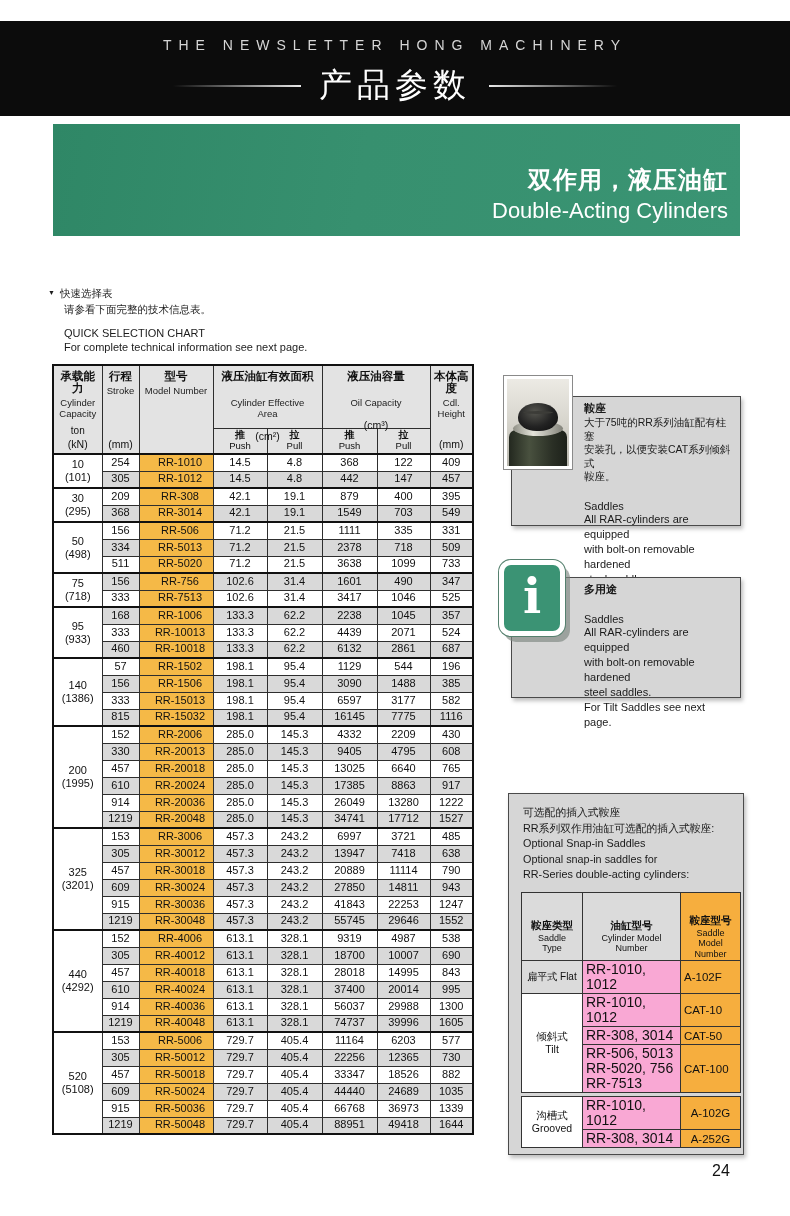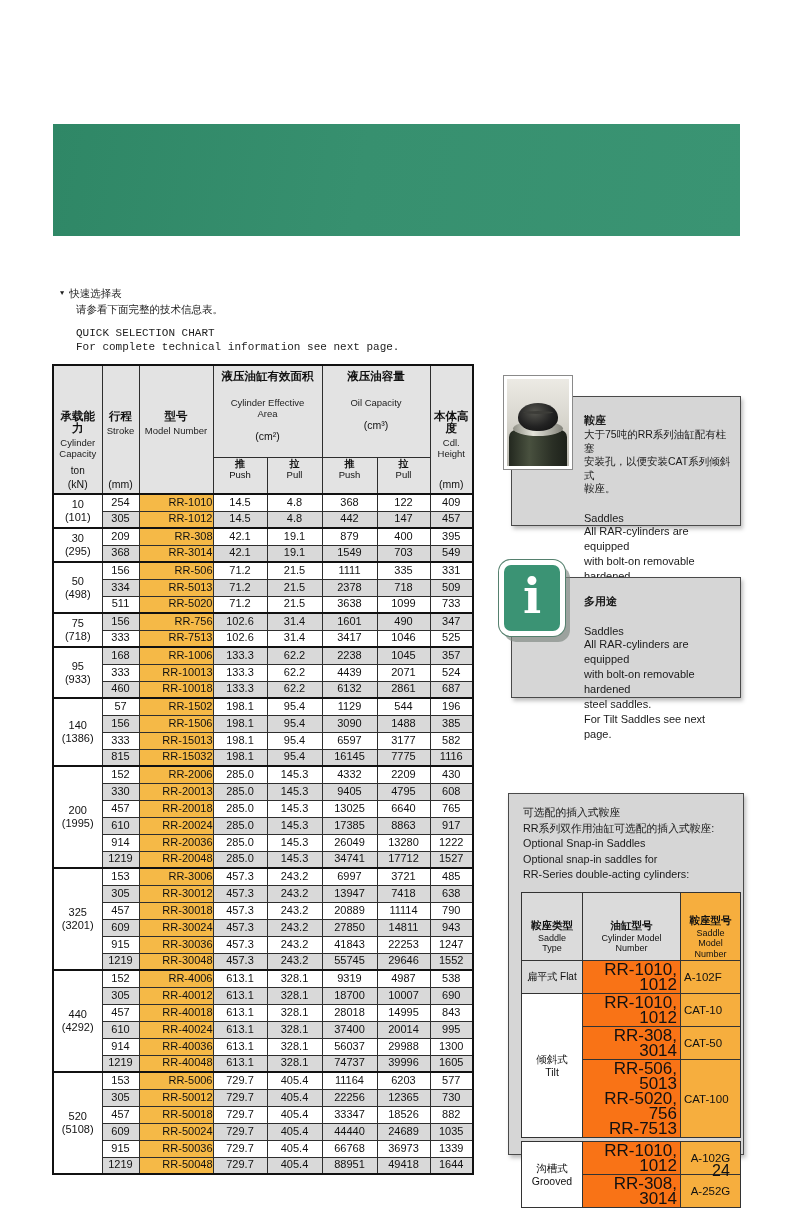--- a/index.html
+++ b/index.html
@@ -17,56 +17,56 @@
 
   
   .banner{position:absolute;left:53px;top:124px;width:687px;height:112px;
     background:linear-gradient(100deg,#2f8766 0%,#37906F 45%,#3a9473 100%);
     display:flex;flex-direction:column;justify-content:flex-end;align-items:flex-end;
     padding:0 12px 12px 0;box-sizing:border-box;color:#fff;}
   .banner .cn{font-size:24px;font-weight:bold;letter-spacing:1px;}
   .banner .en{font-size:22px;margin-top:2px;}
 
   
-  .intro{position:absolute;left:60px;top:287px;font-size:10.5px;color:#1c1c1c;font-family:Liberation Mono, monospace;}
+  .intro{position:absolute;left:48px;top:287px;font-size:10.5px;color:#1c1c1c;}
   .intro .row1{display:flex;gap:5px;align-items:flex-start;}
   .intro .tri{font-size:7px;margin-top:2px;}
   .intro .cn2{margin-left:16px;margin-top:2px;}
   .intro .en{margin-left:16px;margin-top:9px;font-size:11px;line-height:14px;}
 
   
   .spec{position:absolute;left:52px;top:364px;border-collapse:collapse;table-layout:fixed;
     border:2px solid #111;font-size:11px;color:#111;}
   .spec th,.spec td{border:1px solid #2e2e2e;padding:0;line-height:1.05;}
   .spec thead th{background:#E3E3E3;font-weight:normal;vertical-align:top;}
   .spec thead{border-bottom:2px solid #111;}
   .hflex{display:flex;flex-direction:column;align-items:center;height:100%;box-sizing:border-box;padding:4px 1px 3px;}
-  .hflex.tall{height:87px;margin-top:40px;}
+  .hflex.tall{height:87px;}
   .hflex.short{height:62px;gap:12px;}
   .h-cn{font-weight:bold;font-size:11.5px;}
   .h-en{font-size:9.5px;color:#222;margin-top:3px;line-height:11px;}
   .h-ton{font-size:10px;margin-top:7px;}
   .h-unit{font-size:10.5px;margin-top:auto;}
   th.model-h{background:#F5B947;}
   .pp{display:flex;flex-direction:column;align-items:center;padding:1px 0 2px;}
   .pp-cn{font-weight:bold;font-size:10px;}
   .pp-en{font-size:9.5px;}
   .spec tbody tr{height:17px;}
   .spec tbody td{text-align:center;background:#fff;}
   .spec tbody tr.stripe td{background:#D9D9D9;}
   .spec td.cap-cell{background:#fff !important;font-size:11px;line-height:13px;}
-  .spec td.model-cell{background:#F5B947 !important;text-align:right;padding-left:8px;}
+  .spec td.model-cell{background:#F5B947 !important;text-align:center;padding-left:8px;}
   .spec tr.group-start td{border-top:2px solid #111;}
 
   
   .side-box{position:absolute;background:#D6D6D6;border:1px solid #4a4a4a;
     box-shadow:2px 3px 4px rgba(0,0,0,0.25);box-sizing:border-box;}
   .box1{left:511px;top:396px;width:230px;height:130px;}
   .box2{left:511px;top:577px;width:230px;height:121px;}
-  .side-text{margin-left:72px;margin-right:6px;padding-top:16px;color:#1a1a1a;}
+  .side-text{margin-left:72px;margin-right:6px;padding-top:4px;color:#1a1a1a;}
   .side-title-cn{font-weight:bold;font-size:11px;}
   .side-cn{font-size:10.5px;line-height:13.5px;}
   .side-title-en{font-size:11px;margin-top:16px;}
   .side-en{font-size:11px;line-height:15px;}
 
   
   .saddle-photo{position:absolute;left:503px;top:375px;width:70px;height:95px;background:#fff;
     border:1px solid #8a8a8a;box-sizing:border-box;padding:3px;z-index:3;}
   .photo-inner{position:relative;width:100%;height:100%;overflow:hidden;
     background:linear-gradient(180deg,#eceae4 0%,#d9d7cf 45%,#b9b7ae 100%);}
@@ -91,34 +91,44 @@
   .opt-table th,.opt-table td,.std-table th,.std-table td{border:1px solid #333;padding:1px 3px;box-sizing:border-box;}
   .opt-table th{background:#DBDBDB;font-weight:normal;}
   .oth-cn{font-weight:bold;font-size:10.5px;margin-top:20px;}
   .oth-en{font-size:9px;line-height:10.5px;}
   th.saddle-h{background:#F6AE3E;}
   .col-type{width:61px;text-align:center;}
   .col-model{width:98px;text-align:center;}
   .col-saddle{width:60px;text-align:center;}
   td.type-flat{background:#DBDBDB;font-size:10px;text-align:center;}
   td.type-span{background:#fff;font-size:10.5px;text-align:center;line-height:13px;}
-  td.model-cell-s{background:#f97316;text-align:right;font-size:17px;line-height:15px;}
+  td.model-cell-s{background:#f9a8d4;text-align:left;font-size:14px;line-height:15px;}
   td.saddle-cell{background:#F6AE3E;font-size:11.5px;}
   .std-label{margin-top:10px;font-size:11px;line-height:14px;color:#1a1a1a;}
   .std-table{margin-top:3px;}
 
   .page-number{position:absolute;left:712px;top:1162px;font-size:16px;color:#111;}
 </style>
 </head>
 <body>
 
 <div class="page">
 
+  <div class="masthead">
+    <div class="newsletter">THE NEWSLETTER HONG MACHINERY</div>
+    <div class="title-row">
+      <div class="line left"></div>
+      <div class="cn-title">产品参数</div>
+      <div class="line right"></div>
+    </div>
+  </div>
 
   <div class="banner">
+    <div class="cn">双作用，液压油缸</div>
+    <div class="en">Double-Acting Cylinders</div>
   </div>
 
   <div class="intro">
     <div class="row1">
       <span class="tri">▼</span>
       <span>快速选择表</span>
     </div>
     <div class="cn2">请参看下面完整的技术信息表。</div>
     <div class="en">
       <div>QUICK SELECTION CHART</div>

